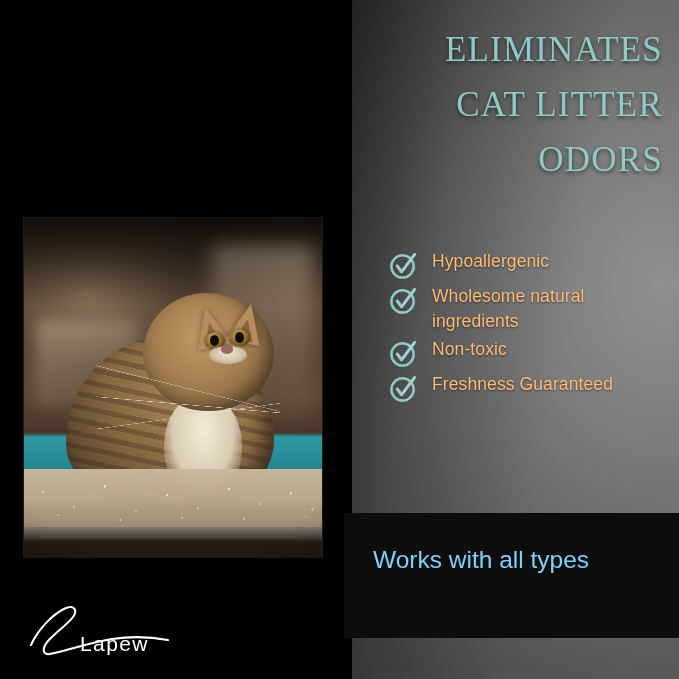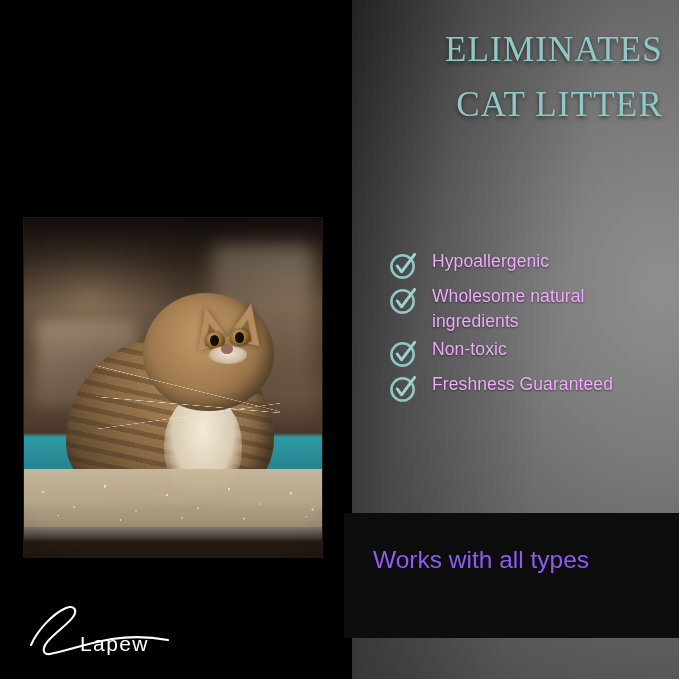--- a/index.html
+++ b/index.html
@@ -207,40 +207,40 @@
     align-items:flex-start;
     margin-bottom:3px;
   }
   .check-icon {
     flex:0 0 auto;
     width:31px; height:31px;
     margin-right:13px;
     margin-top:1px;
   }
   .benefit-label {
-    color:#f0abfc;
+    color:#fdba74;
     font-size:17.5px;
     line-height:25px;
     letter-spacing:0.1px;
     text-shadow:0 1px 2px rgba(0,0,0,0.5);
   }
 
   
   .callout {
     position:absolute;
     left:344px; top:513px;
     width:335px; height:125px;
     background:#0d0d0d;
     z-index:8;
   }
   .callout-text {
     position:absolute;
     left:29px; top:26px;
     width:290px;
-    color:#8b5cf6;
+    color:#7dd3fc;
     font-size:24.5px;
     line-height:42px;
   }
 
   
   .logo {
     position:absolute;
     left:28px; bottom:18px;
     width:150px; height:62px;
     z-index:9;
@@ -260,20 +260,21 @@
 
 <div id="ad">
 
   <div class="bg-gradient"></div>
   <div class="bg-gradient-soft"></div>
   <div class="black-left"></div>
 
   <div class="headline">
     <span class="hl-line">ELIMINATES</span>
     <span class="hl-line">CAT LITTER</span>
+    <span class="hl-line">ODORS</span>
   </div>
 
   <div class="photo-frame">
     <div class="photo">
       <div class="ph-topdark"></div>
       <div class="ph-furn"></div>
       <div class="ph-furn2"></div>
       <div class="ph-box"></div>
       <div class="ph-box-rim"></div>
 

